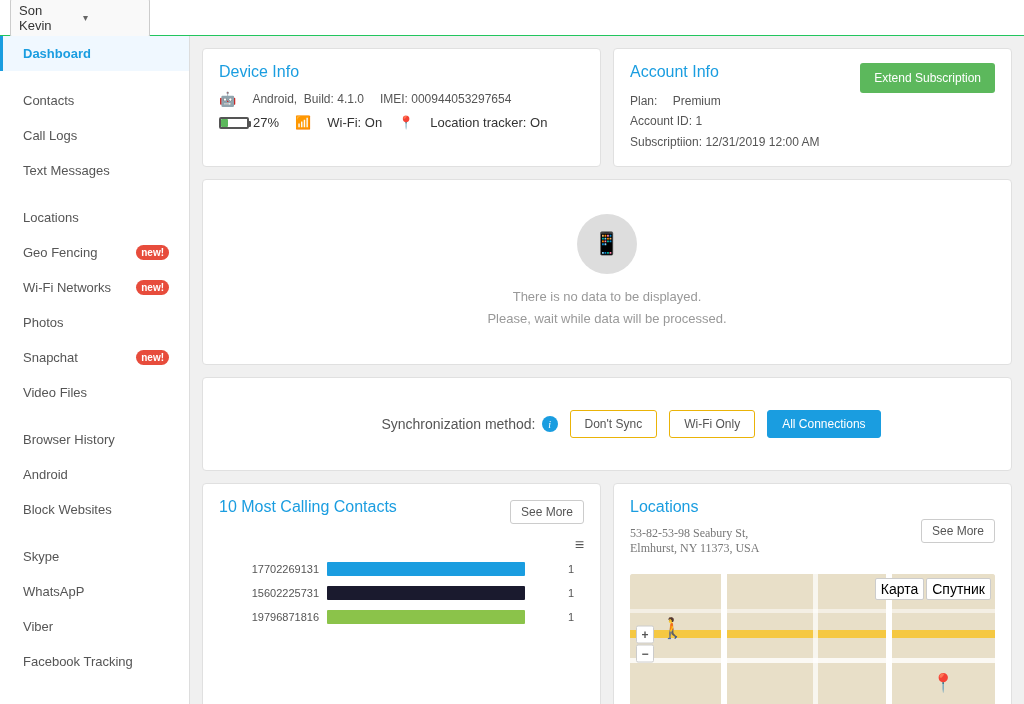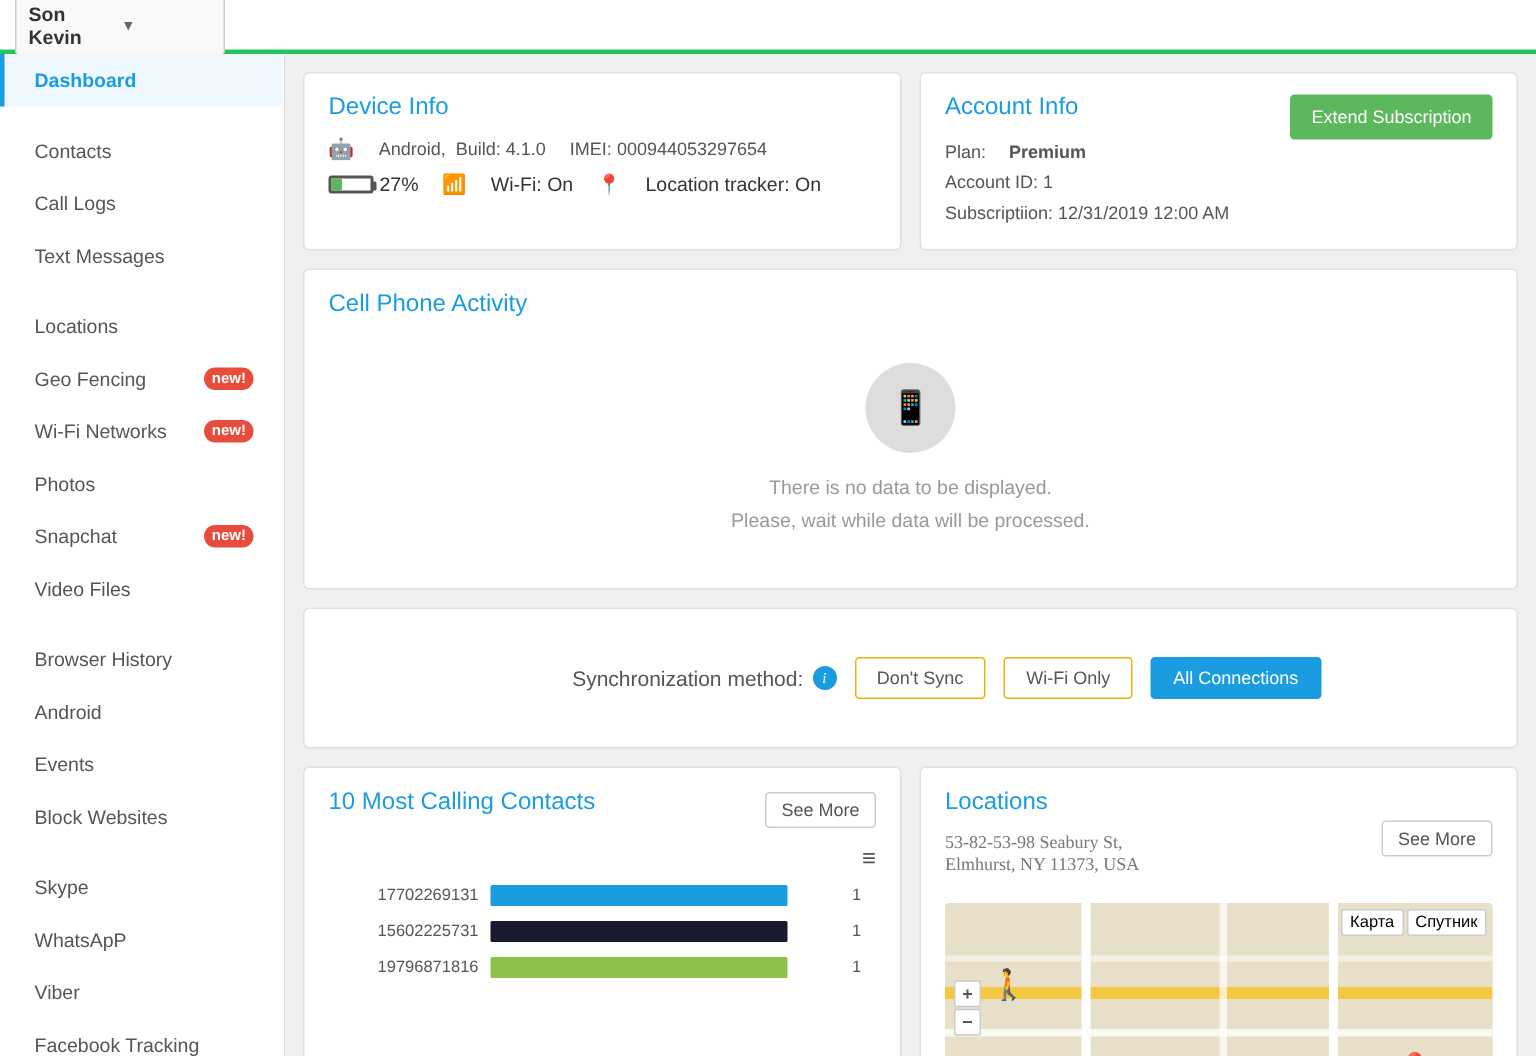--- a/index.html
+++ b/index.html
@@ -1,26 +1,25 @@
 <!DOCTYPE html>
 <html><head>
   <meta charset="utf-8">
   <style>
     * { box-sizing: border-box; margin: 0; padding: 0; }
     body { font-family: Arial, sans-serif; background: #f0f0f0; font-size: 13px; color: #333; height: 704px; overflow: hidden; display: flex; flex-direction: column; }
 
     
     .top-bar {
       background: #fff;
-      border-bottom: 3px solid #22c55e;
+      border-bottom: 1px solid #22c55e;
       padding: 0 10px;
       height: 36px;
       display: flex;
       align-items: center;
-      font-weight: bold;
     }
     .device-selector {
       display: flex;
       align-items: center;
       border: 1px solid #ccc;
       border-radius: 3px;
       padding: 4px 8px;
       background: #f9f9f9;
       cursor: pointer;
       min-width: 140px;
@@ -127,21 +126,21 @@
       height: 100%;
       width: 27%;
       background: #5cb85c;
       border-radius: 1px;
     }
     .wifi-icon { color: #555; }
     .location-icon { color: #e74c3c; }
 
     
     .account-info-content { font-size: 12px; color: #555; line-height: 1.7; }
-    .account-info-content .plan-name { font-weight: bold; padding-left: 12px; }
+    .account-info-content .plan-name { font-weight: normal; padding-left: 12px; }
     .account-header-row { display: flex; justify-content: space-between; align-items: flex-start; }
     .extend-btn {
       background: #5cb85c;
       color: #fff;
       border: none;
       border-radius: 3px;
       padding: 8px 14px;
       cursor: pointer;
       font-size: 12px;
       white-space: nowrap;
@@ -261,21 +260,21 @@
       position: absolute;
       top: 4px;
       right: 4px;
       display: flex;
       gap: 2px;
     }
     .map-tab {
       background: #fff;
       border: 1px solid #ccc;
       padding: 2px 5px;
-      font-size: 11px;
+      font-size: 14px;
       cursor: pointer;
       border-radius: 2px;
     }
     .map-pin {
       position: absolute;
       bottom: 20px;
       right: 40px;
       font-size: 18px;
       color: #e74c3c;
     }
@@ -357,23 +356,20 @@
       </div>
       <div class="sidebar-item">
         <span>Video Files</span>
       </div>
       <div class="sidebar-divider"></div>
       <div class="sidebar-item">
         <span>Browser History</span>
       </div>
       <div class="sidebar-item">
         <span>Android</span>
-      </div>
-      <div class="sidebar-item">
-        <span>Events</span>
       </div>
       <div class="sidebar-item">
         <span>Block Websites</span>
       </div>
       <div class="sidebar-divider"></div>
       <div class="sidebar-item">
         <span>Skype</span>
       </div>
       <div class="sidebar-item">
         <span>WhatsApP</span>
@@ -437,21 +433,20 @@
             </div>
           </div>
           <button class="extend-btn">Extend Subscription</button>
         </div>
       </div>
 
     </div>
 
     <div class="row">
       <div class="card card-full">
-        <div class="card-title">Cell Phone Activity</div>
         <div class="cell-activity">
           <div class="phone-icon-circle">📱</div>
           <div class="no-data-text">
             <div>There is no data to be displayed.</div>
             <div>Please, wait while data will be processed.</div>
           </div>
         </div>
       </div>
     </div>
 

